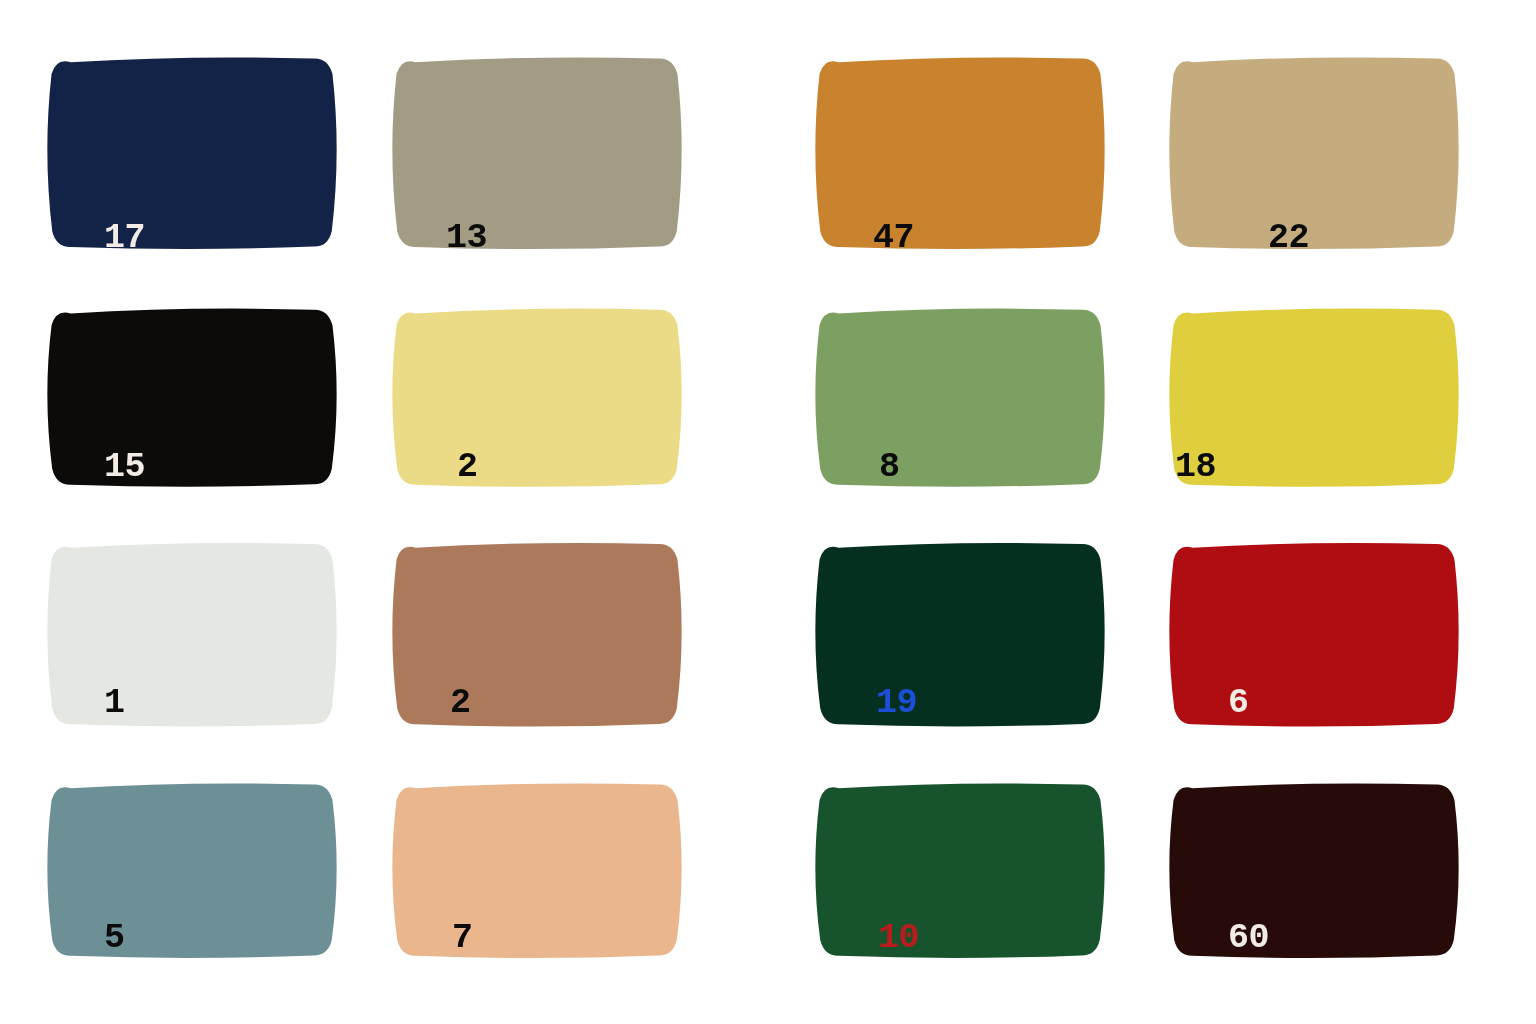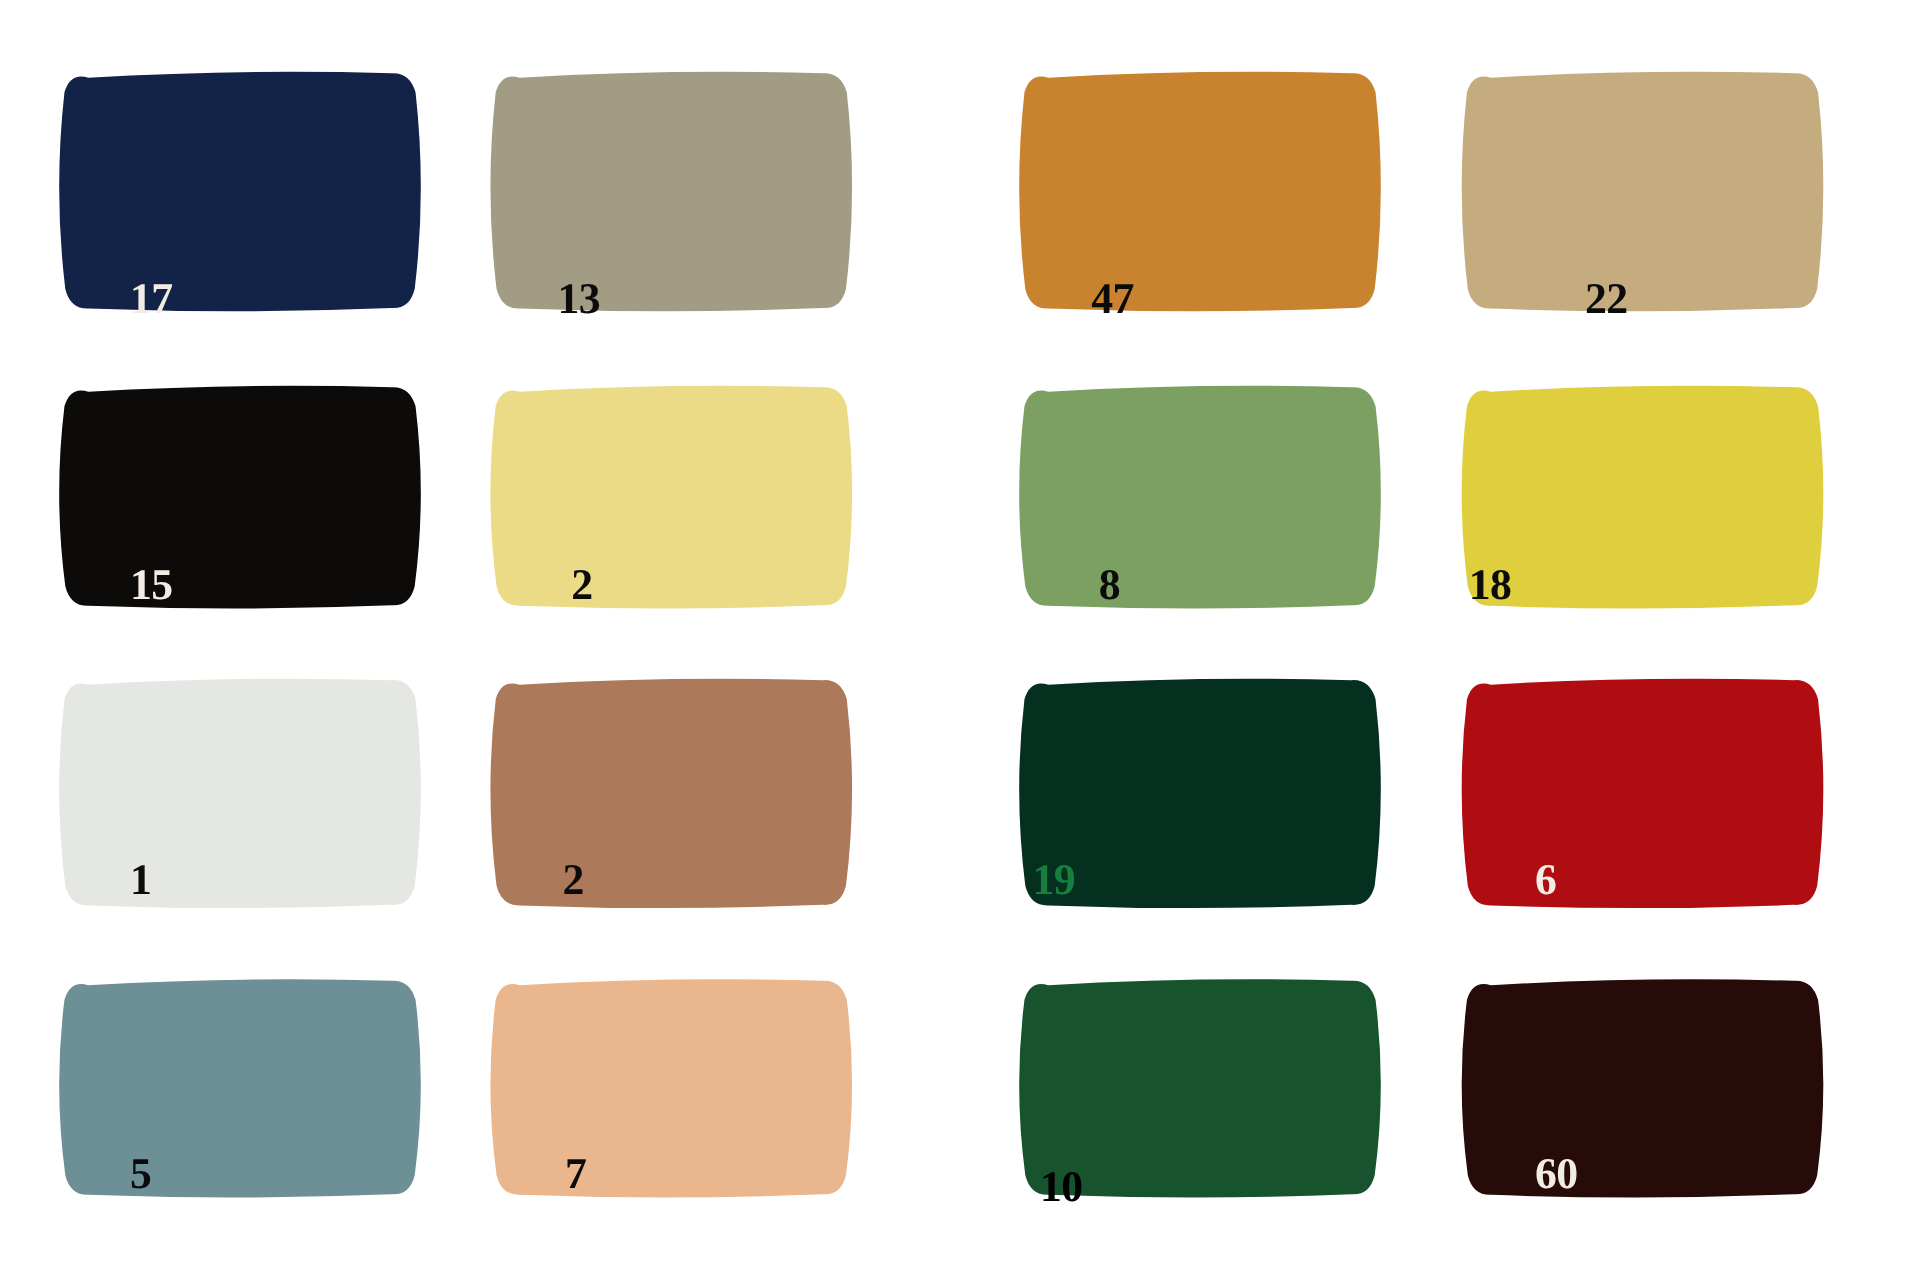--- a/index.html
+++ b/index.html
@@ -31,21 +31,21 @@
 
   .swatch svg {
     display: block;
     width: 100%;
     height: 100%;
     overflow: visible;
   }
 
   .swatch-label {
     position: absolute;
-    font-family: Liberation Serif, serif;
+    font-family: Liberation Mono, monospace;
     font-weight: 700;
     font-size: 35px;
     line-height: 1;
     letter-spacing: -0.5px;
     -webkit-font-smoothing: antialiased;
     user-select: none;
     white-space: nowrap;
   }
 </style>
 </head>
@@ -110,21 +110,21 @@
       <svg viewBox="-17 -8 336 218" width="336" height="218" style="position: absolute; left: -17px; top: -8px;">
         <path d="M 16 5 Q 151 -3 286 1 Q 302 0 307.25 18 Q 317 101 306.5 184 Q 302 202 286 201 Q 151 206.5 16 201.5 Q 0 202 -4.5 184 Q -15 101 -5.25 18 Q 0 0 16 5 Z" fill="#ac7a5a"></path>
       </svg>
     </div>
     <div class="swatch-label" style="left: 450px; top: 686px; color: rgb(11, 11, 11);">2</div>
     <div class="swatch" style="left: 826px; top: 541px; width: 302px; height: 202px;">
       <svg viewBox="-17 -8 336 218" width="336" height="218" style="position: absolute; left: -17px; top: -8px;">
         <path d="M 16 5 Q 151 -3 286 1 Q 302 0 307.25 18 Q 317 101 306.5 184 Q 302 202 286 201 Q 151 206.5 16 201.5 Q 0 202 -4.5 184 Q -15 101 -5.25 18 Q 0 0 16 5 Z" fill="#05301f"></path>
       </svg>
     </div>
-    <div class="swatch-label" style="left: 826px; top: 686px; color: #15803d;">19</div>
+    <div class="swatch-label" style="left: 876px; top: 686px; color: #1d4ed8;">19</div>
     <div class="swatch" style="left: 1180px; top: 541px; width: 302px; height: 202px;">
       <svg viewBox="-17 -8 336 218" width="336" height="218" style="position: absolute; left: -17px; top: -8px;">
         <path d="M 16 5 Q 151 -3 286 1 Q 302 0 307.25 18 Q 317 101 306.5 184 Q 302 202 286 201 Q 151 206.5 16 201.5 Q 0 202 -4.5 184 Q -15 101 -5.25 18 Q 0 0 16 5 Z" fill="#af0d12"></path>
       </svg>
     </div>
     <div class="swatch-label" style="left: 1228px; top: 686px; color: rgb(242, 236, 228);">6</div>
     <div class="swatch" style="left: 58px; top: 782px; width: 302px; height: 192px;">
       <svg viewBox="-17 -8 336 208" width="336" height="208" style="position: absolute; left: -17px; top: -8px;">
         <path d="M 16 5 Q 151 -3 286 1 Q 302 0 307.25 18 Q 317 96 306.5 174 Q 302 192 286 191 Q 151 196.5 16 191.5 Q 0 192 -4.5 174 Q -15 96 -5.25 18 Q 0 0 16 5 Z" fill="#6d8f96"></path>
       </svg>
@@ -134,20 +134,20 @@
       <svg viewBox="-17 -8 336 208" width="336" height="208" style="position: absolute; left: -17px; top: -8px;">
         <path d="M 16 5 Q 151 -3 286 1 Q 302 0 307.25 18 Q 317 96 306.5 174 Q 302 192 286 191 Q 151 196.5 16 191.5 Q 0 192 -4.5 174 Q -15 96 -5.25 18 Q 0 0 16 5 Z" fill="#eab68d"></path>
       </svg>
     </div>
     <div class="swatch-label" style="left: 452px; top: 921px; color: rgb(11, 11, 11);">7</div>
     <div class="swatch" style="left: 826px; top: 782px; width: 302px; height: 192px;">
       <svg viewBox="-17 -8 336 208" width="336" height="208" style="position: absolute; left: -17px; top: -8px;">
         <path d="M 16 5 Q 151 -3 286 1 Q 302 0 307.25 18 Q 317 96 306.5 174 Q 302 192 286 191 Q 151 196.5 16 191.5 Q 0 192 -4.5 174 Q -15 96 -5.25 18 Q 0 0 16 5 Z" fill="#17542d"></path>
       </svg>
     </div>
-    <div class="swatch-label" style="left: 832px; top: 921px; color: #000000; margin-top: 11px;">10</div>
+    <div class="swatch-label" style="left: 878px; top: 921px; color: #b91c1c;">10</div>
     <div class="swatch" style="left: 1180px; top: 782px; width: 302px; height: 192px;">
       <svg viewBox="-17 -8 336 208" width="336" height="208" style="position: absolute; left: -17px; top: -8px;">
         <path d="M 16 5 Q 151 -3 286 1 Q 302 0 307.25 18 Q 317 96 306.5 174 Q 302 192 286 191 Q 151 196.5 16 191.5 Q 0 192 -4.5 174 Q -15 96 -5.25 18 Q 0 0 16 5 Z" fill="#260b09"></path>
       </svg>
     </div>
     <div class="swatch-label" style="left: 1228px; top: 921px; color: rgb(242, 236, 228);">60</div>
   </div>
 
 </body></html>

